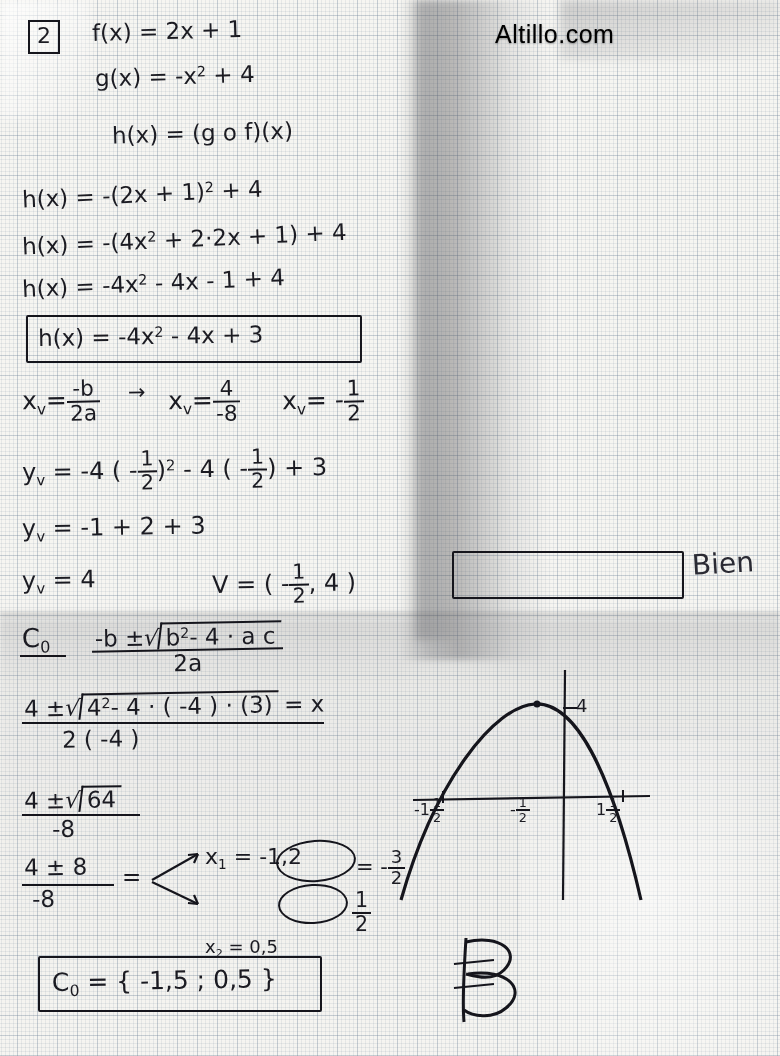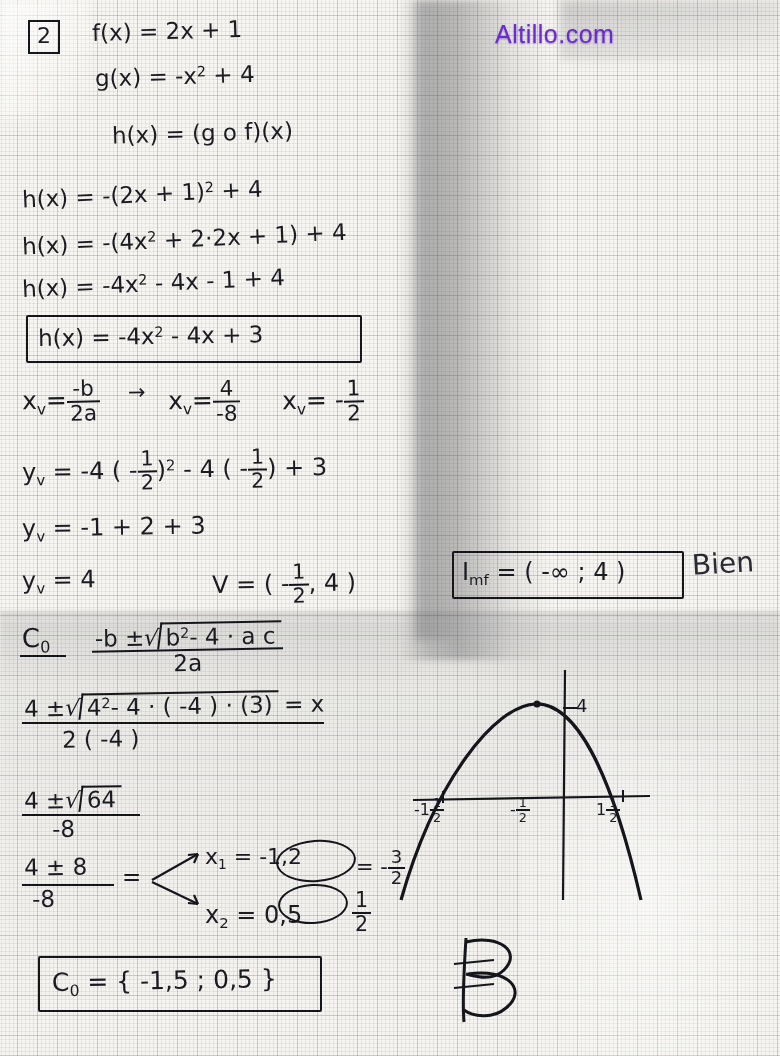--- a/index.html
+++ b/index.html
@@ -85,21 +85,21 @@
     left: 520px; top: 740px; width: 260px; height: 320px;
     background: radial-gradient(ellipse at center, rgba(255,255,255,0.55), rgba(255,255,255,0));
   }
 
   
   #watermark {
     position: absolute;
     left: 495px;
     top: 20px;
     font-size: 25px;
-    color: #6d28d9;
+    color: #000000;
     letter-spacing: 0.5px;
     text-shadow: 0 1px 2px rgba(0,0,0,0.35);
     font-family: "Liberation Sans", sans-serif;
   }
 
   
   .hw {
     position: absolute;
     font-family: "DejaVu Sans", sans-serif;
     color: #1b1b22;
@@ -238,24 +238,20 @@
   <div class="hw r3" style="left:22px; top:568px; font-size:24px;">
     <span>y</span><span class="sub">v</span>
     <span>= 4</span>
   </div>
 
   <div class="hw r3" style="left:212px; top:562px; font-size:24px;">
     <span>V = ( -</span><span class="frac"><span class="num">1</span><span class="den">2</span></span><span>, 4 )</span>
   </div>
 
   <div class="box" style="left:452px; top:551px; width:228px; height:44px;"></div>
-  <div class="hw" style="left:462px; top:560px; font-size:24px;">
-    <span>I</span><span class="sub">mf</span>
-    <span>= ( -∞ ; 4 )</span>
-  </div>
 
   <div class="hw r4" style="left:692px; top:550px; font-size:28px; color:#2a2a33;">
     <span>Bien</span>
   </div>
 
   <div class="hw r3" style="left:22px; top:625px; font-size:26px;">
     <span>C</span><span class="sub">0</span>
   </div>
   <div class="underline" style="left:20px; top:655px; width:46px;"></div>
 
@@ -306,21 +302,21 @@
   <div class="hw" style="left:205px; top:846px; font-size:22px;">
     <span>x</span><span class="sub">1</span>
     <span>= -1,2</span>
   </div>
   <div class="oval" style="left:276px; top:840px; width:76px; height:38px; transform: rotate(-4deg);"></div>
 
   <div class="hw" style="left:356px; top:848px; font-size:21px;">
     <span>= -</span><span class="frac"><span class="num">3</span><span class="den">2</span></span>
   </div>
 
-  <div class="hw" style="left:205px; top:903px; font-size:24px;">
+  <div class="hw" style="left:205px; top:938px; font-size:18px;">
     <span>x</span><span class="sub">2</span>
     <span>= 0,5</span>
   </div>
   <div class="oval" style="left:278px; top:884px; width:66px; height:36px; transform: rotate(-3deg);"></div>
 
   <div class="hw" style="left:352px; top:890px; font-size:24px;">
     <span class="frac"><span class="num">1</span><span class="den">2</span></span>
   </div>
 
   <div class="box" style="left:38px; top:956px; width:280px; height:52px;"></div>

